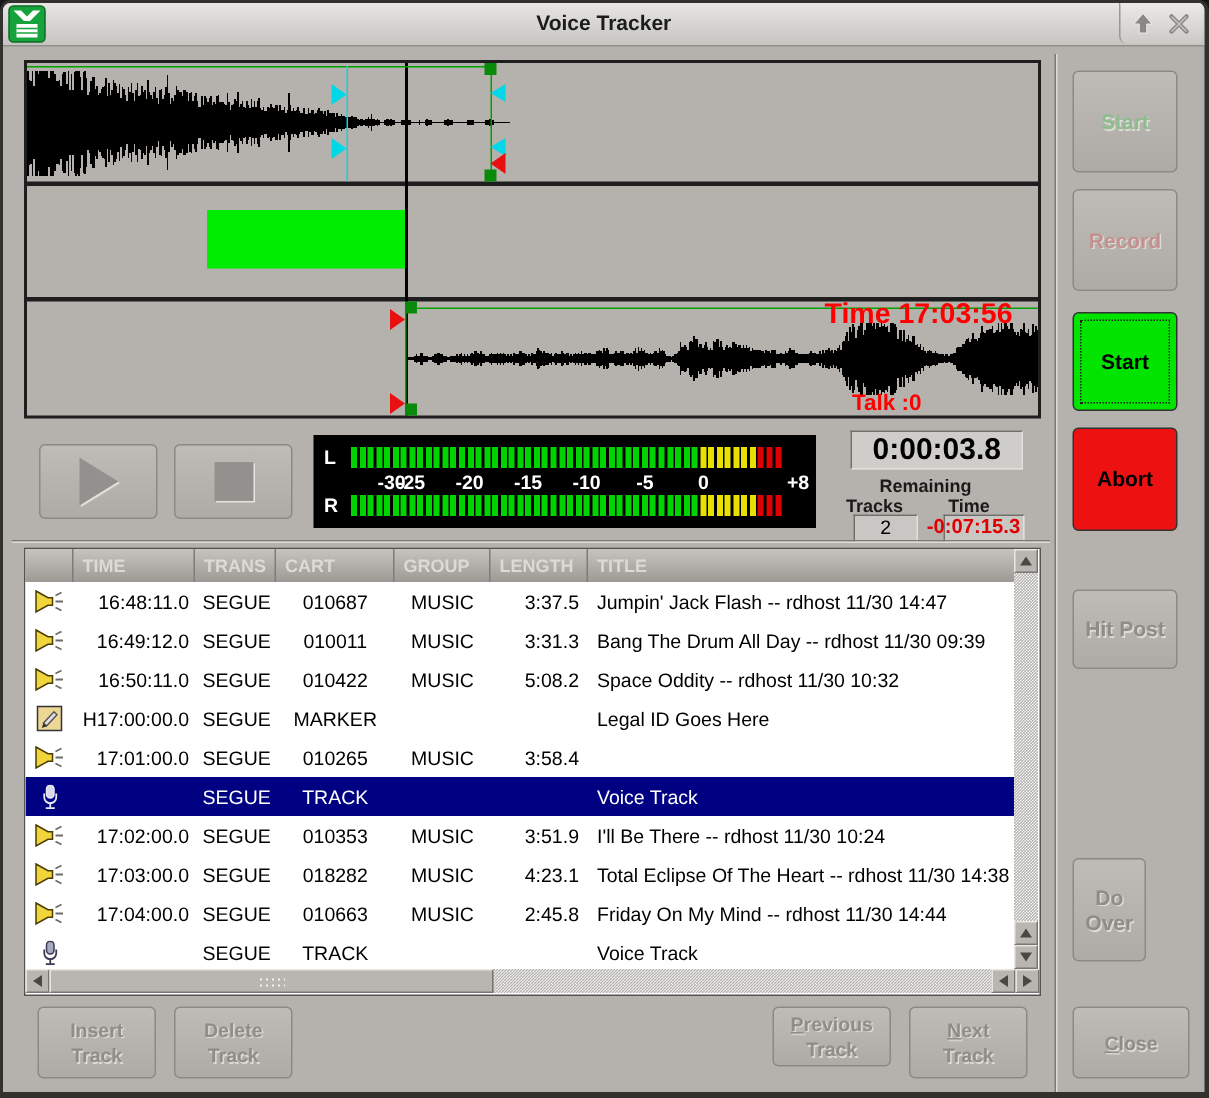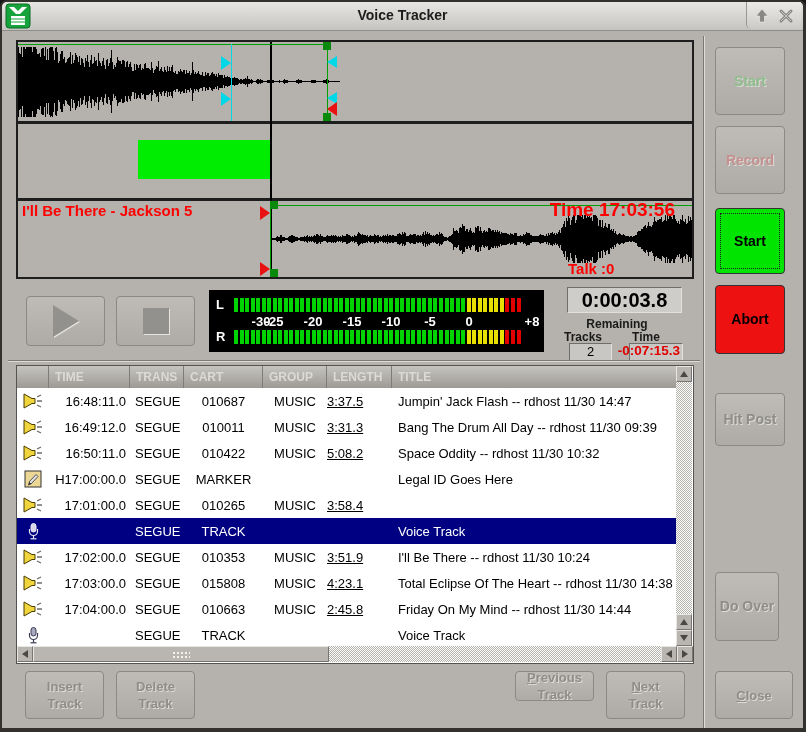--- a/index.html
+++ b/index.html
@@ -49,21 +49,21 @@
     line-height:22px;padding-left:6px;overflow:hidden;white-space:nowrap;}
   #tbody{position:absolute;left:0;top:22px;width:660px;height:258px;overflow:hidden;background:#fff;}
   .trow{height:26px;display:flex;align-items:center;background:#fff;color:#000;font-size:13px;}
   .trow.sel{background:#000082;color:#fff;}
   .cell{flex:none;overflow:hidden;white-space:nowrap;box-sizing:border-box;}
   .c-icon{width:32px;display:flex;justify-content:center;align-items:center;}
   .c-time{width:81px;text-align:right;padding-right:4px;}
   .c-trans{width:54px;padding-left:5px;}
   .c-cart{width:79px;text-align:center;}
   .c-group{width:64px;text-align:center;}
-  .c-len{width:65px;text-align:left;padding-right:6px;text-decoration:underline;}
+  .c-len{width:65px;text-align:right;padding-right:6px;}
   .c-title{flex:auto;padding-left:6px;}
   .dither{background-color:#b3b1ac;background-image:
     linear-gradient(45deg,#fff 25%,transparent 25%,transparent 75%,#fff 75%),
     linear-gradient(45deg,#fff 25%,transparent 25%,transparent 75%,#fff 75%);
     background-size:2px 2px;background-position:0 0,1px 1px;}
   .sbtn{position:absolute;width:16px;height:16px;box-sizing:border-box;background:#b9b6b1;
     border:1px solid;border-color:#e8e6e2 #787672 #787672 #e8e6e2;display:flex;align-items:center;justify-content:center;}
   .arrow{width:0;height:0;}
   #vscroll{position:absolute;right:1px;top:0;width:16px;height:280px;}
   #hscroll{position:absolute;left:0;bottom:1px;width:676px;height:16px;}
@@ -131,21 +131,20 @@
     <div class="tri" style="left:309px;top:50px;border-right:10px solid #00d8e8;border-top:6px solid transparent;border-bottom:6px solid transparent;"></div>
     <div class="tri" style="left:309px;top:60px;border-right:10px solid #e81010;border-top:7px solid transparent;border-bottom:7px solid transparent;"></div>
 
     <div class="hline" style="left:252px;top:163px;width:422px;background:#00a000;"></div>
     <div class="vline" style="left:252px;top:159px;height:76px;background:#00a000;"></div>
     <div class="gsq" style="left:252px;top:159px;"></div>
     <div class="gsq" style="left:252px;top:227px;"></div>
     <div class="tri" style="left:242px;top:164px;border-left:10px solid #e81010;border-top:7px solid transparent;border-bottom:7px solid transparent;"></div>
     <div class="tri" style="left:242px;top:220px;border-left:10px solid #e81010;border-top:7px solid transparent;border-bottom:7px solid transparent;"></div>
 
-    <div class="redtext" style="left:4px;top:160px;font-size:15px;">I'll Be There - Jackson 5</div>
     <div class="redtext" style="right:17px;top:141px;font-size:19px;margin-top:16px;">Time 17:03:56</div>
     <div class="redtext" style="left:550px;top:218px;font-size:15px;">Talk :0</div>
   </div>
 
   <div class="tbtn" style="left:24px;top:294px;">
     <span class="tri" style="position:static;border-left:26px solid #93918d;border-top:16px solid transparent;border-bottom:16px solid transparent;filter:drop-shadow(1px 1px 0 #e6e4e0);"></span>
   </div>
   <div class="tbtn" style="left:114px;top:294px;">
     <span style="width:26px;height:26px;background:#93918d;box-shadow:1px 1px 0 #e6e4e0;"></span>
   </div>
@@ -395,21 +394,21 @@
         </div>
         <div class="trow">
           <div class="cell c-icon">
             <svg width="20" height="16" viewBox="0 0 20 16">
               <path d="M1 1 L9 5.5 L12 5.5 L12 10.5 L9 10.5 L1 15 Z" fill="#f0d53c" stroke="#4a3c00"></path>
               <path d="M14 4 L18 2 M14 8 L19 8 M14 12 L18 14" fill="none" stroke="#6e6c68" stroke-width="1.3"></path>
             </svg>
           </div>
           <div class="cell c-time">17:03:00.0</div>
           <div class="cell c-trans">SEGUE</div>
-          <div class="cell c-cart">015808</div>
+          <div class="cell c-cart">018282</div>
           <div class="cell c-group">MUSIC</div>
           <div class="cell c-len">4:23.1</div>
           <div class="cell c-title">Total Eclipse Of The Heart -- rdhost 11/30 14:38</div>
         </div>
         <div class="trow">
           <div class="cell c-icon">
             <svg width="20" height="16" viewBox="0 0 20 16">
               <path d="M1 1 L9 5.5 L12 5.5 L12 10.5 L9 10.5 L1 15 Z" fill="#f0d53c" stroke="#4a3c00"></path>
               <path d="M14 4 L18 2 M14 8 L19 8 M14 12 L18 14" fill="none" stroke="#6e6c68" stroke-width="1.3"></path>
             </svg>
@@ -464,32 +463,32 @@
         </div>
       </div>
   </div>
 
   <div id="side-buttons">
       <div class="btn disabled" style="left: 713px; top: 45px; width: 70px; height: 68px; font-size: 14px; color: rgb(141, 189, 141);">Start</div>
       <div class="btn disabled" style="left: 713px; top: 124px; width: 70px; height: 68px; font-size: 14px; color: rgb(196, 144, 144);">Record</div>
       <div class="btn" style="left: 713px; top: 206px; width: 70px; height: 66px; font-size: 14px; background: rgb(0, 228, 0); border-color: rgb(51, 51, 51); color: rgb(0, 0, 0); outline: rgb(34, 34, 34) dotted 1px; outline-offset: -6px;">Start</div>
       <div class="btn" style="left: 713px; top: 283px; width: 70px; height: 69px; font-size: 14px; background: rgb(238, 17, 17); border-color: rgb(51, 51, 51); color: rgb(0, 0, 0);">Abort</div>
       <div class="btn disabled" style="left: 713px; top: 391px; width: 70px; height: 53px; font-size: 14px;">Hit Post</div>
-      <div class="btn disabled" style="left: 713px; top: 570px; width: 64px; height: 69px; font-size: 14px;">Do Over</div>
+      <div class="btn disabled" style="left: 713px; top: 570px; width: 49px; height: 69px; font-size: 14px;">Do Over</div>
     </div>
   <div id="bottom-buttons">
       <div class="btn disabled" style="left: 23px; top: 669px; width: 79px; height: 48px;">
         <span>Insert</span>
         <span>Track</span>
       </div>
       <div class="btn disabled" style="left: 114px; top: 669px; width: 79px; height: 48px;">
         <span>Delete</span>
         <span>Track</span>
       </div>
-      <div class="btn disabled" style="left: 513px; top: 669px; width: 79px; height: 30px;">
+      <div class="btn disabled" style="left: 513px; top: 669px; width: 79px; height: 40px;">
         <span><span class="ul">P</span>revious</span>
         <span>Track</span>
       </div>
       <div class="btn disabled" style="left: 604px; top: 669px; width: 79px; height: 48px;">
         <span><span class="ul">N</span>ext</span>
         <span>Track</span>
       </div>
       <div class="btn disabled" style="left: 713px; top: 669px; width: 78px; height: 48px;">
         <span><span class="ul">C</span>lose</span>
       </div>

